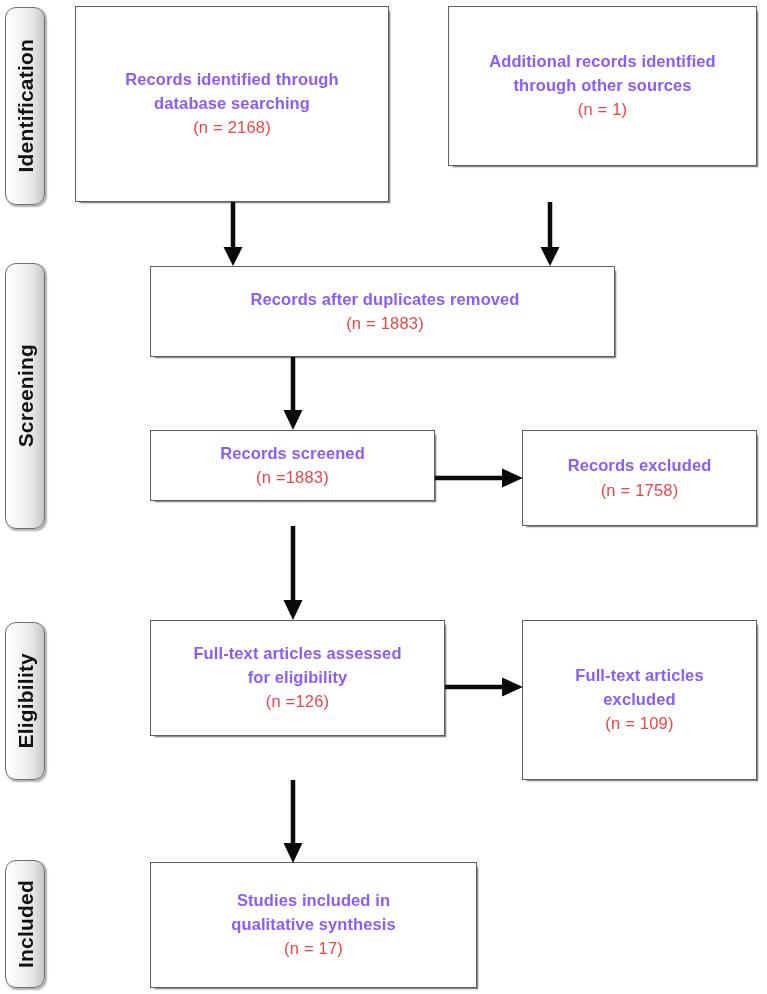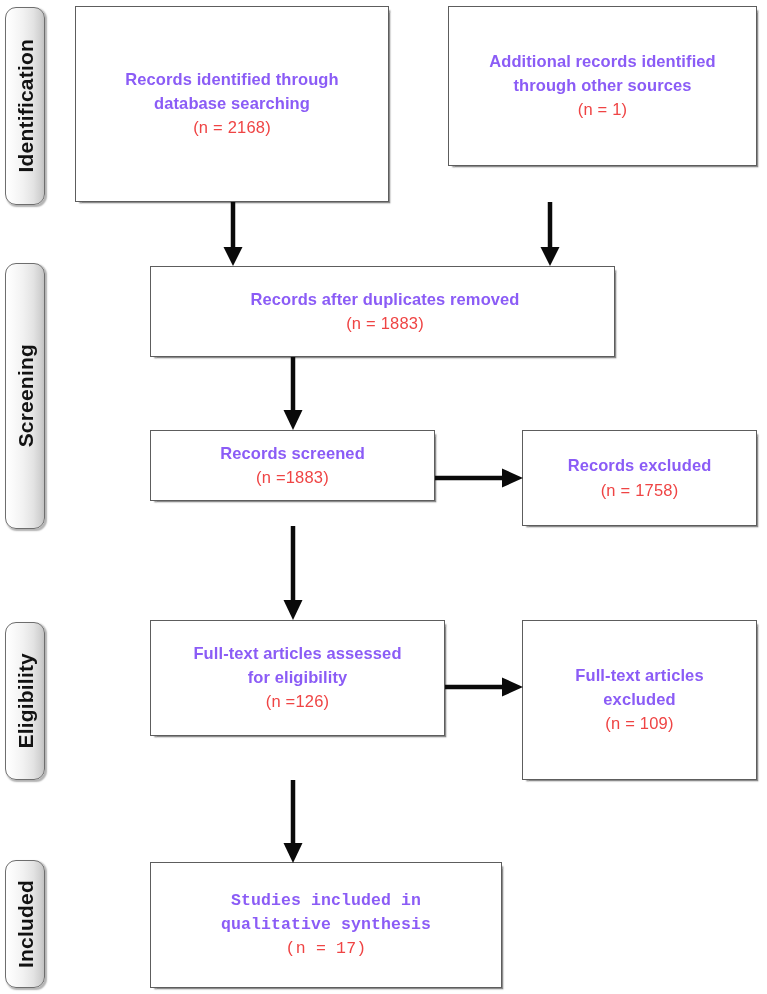--- a/index.html
+++ b/index.html
@@ -141,21 +141,21 @@
 for eligibility</div>
     <div class="box-count">(n =126)</div>
   </div>
 
   <div class="flow-box" style="left:522px; top:620px; width:235px; height:160px;">
     <div class="box-title">Full-text articles
 excluded</div>
     <div class="box-count">(n = 109)</div>
   </div>
 
-  <div class="flow-box" style="left:150px; top:862px; width:352px; height:126px;font-family:Liberation Mono, monospace;">
+  <div class="flow-box" style="left:150px; top:862px; width:327px; height:126px;">
     <div class="box-title">Studies included in
 qualitative synthesis</div>
     <div class="box-count">(n = 17)</div>
   </div>
 
   <div class="conn" style="left:220px; top:202px; width:26px; height:66px;">
     <svg width="26" height="66" viewBox="0 0 26 66">
       <line x1="13" y1="0" x2="13" y2="52" stroke="#0a0a0a" stroke-width="4.5"></line>
       <polygon points="13,64 3.5,45 22.5,45" fill="#0a0a0a"></polygon>
     </svg>

